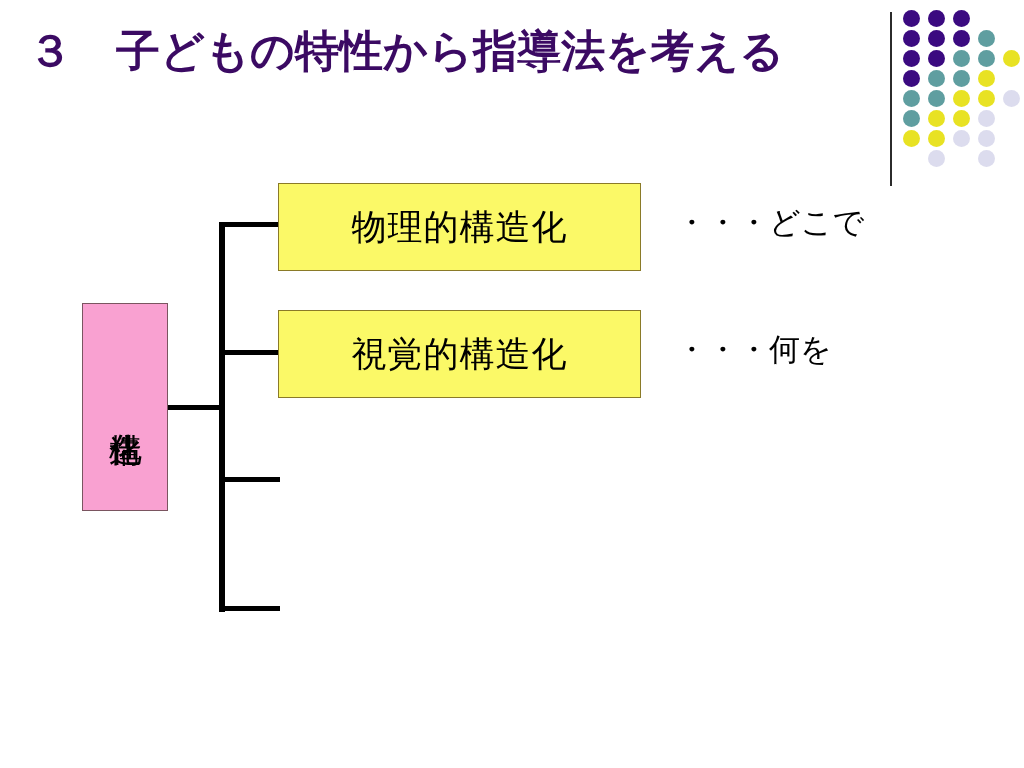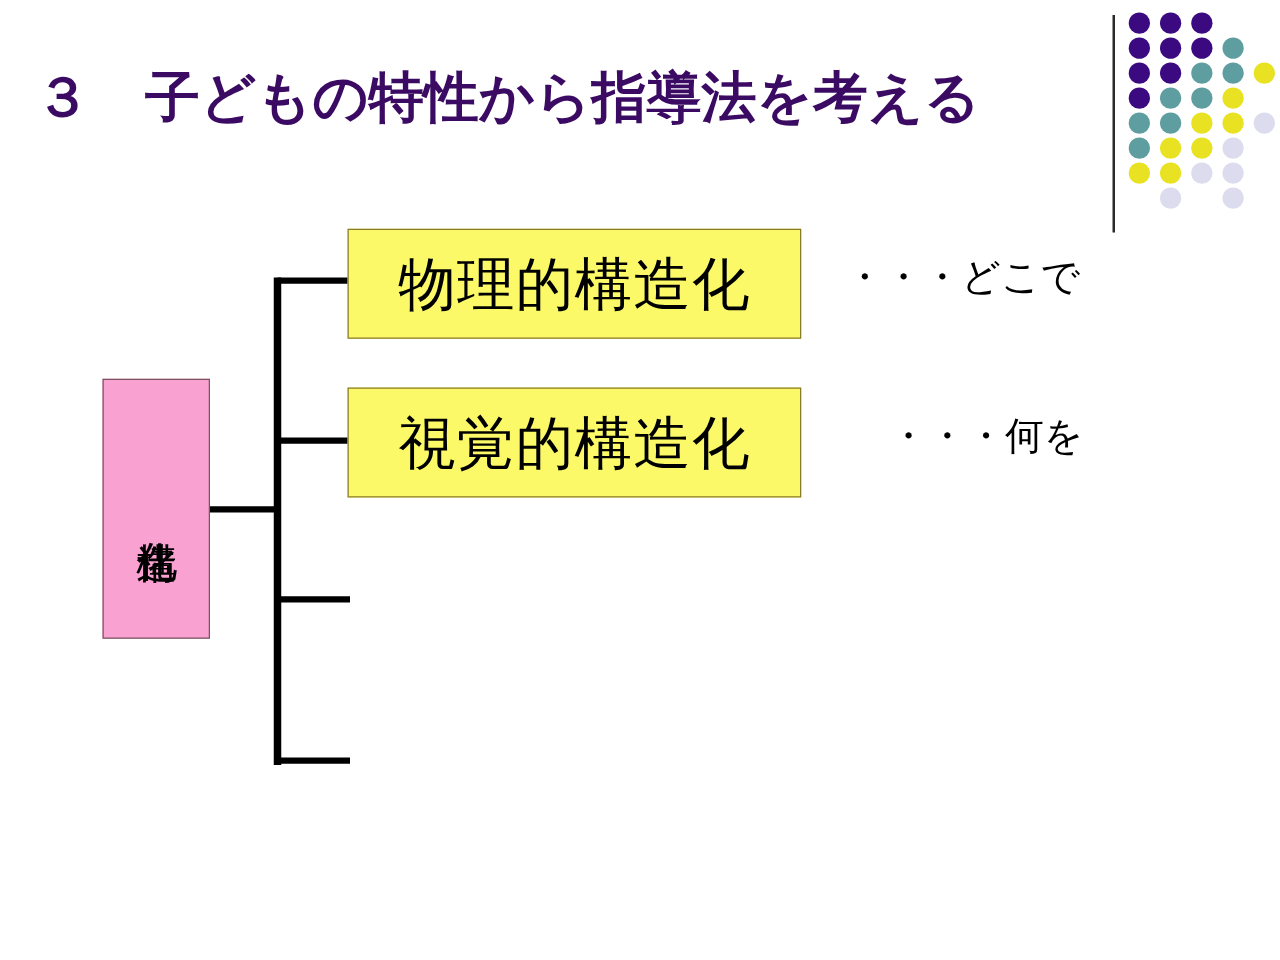--- a/index.html
+++ b/index.html
@@ -15,21 +15,21 @@
     width: 1024px;
     height: 768px;
     background: #ffffff;
     overflow: hidden;
   }
 
   
   #title {
     position: absolute;
     left: 28px;
-    top: 48px;
+    top: 20px;
     width: 860px;
     height: 62px;
     display: flex;
     align-items: center;
     font-size: 44px;
     font-weight: bold;
     color: #3b0a63;
     letter-spacing: 0px;
     white-space: nowrap;
     line-height: 1;
@@ -90,42 +90,42 @@
     width: 363px;
     height: 88px;
     background: #fbf967;
     border: 1.5px solid #8a7a28;
     box-sizing: border-box;
     display: flex;
     align-items: center;
     justify-content: center;
   }
   .node-box .label {
-    font-size: 46px;
+    font-size: 35px;
     color: #000000;
     letter-spacing: 1px;
     white-space: nowrap;
     line-height: 1;
   }
   #node-0 { top: 183px; }
   #node-1 { top: 310px; }
   #node-2 { top: 437px; }
   #node-3 { top: 564px; }
 
   
   .annotation {
     position: absolute;
     left: 676px;
     font-size: 31px;
     color: #000000;
     white-space: nowrap;
     line-height: 1;
   }
   #ann-0 { top: 207px; }
-  #ann-1 { top: 334px; margin-left: 35px; }
+  #ann-1 { top: 334px; }
   #ann-2 { top: 461px; }
   #ann-3 { top: 589px; }
 
   
   #connectors { position: absolute; left: 0; top: 0; width: 1024px; height: 768px; }
   .trunk {
     position: absolute;
     left: 219px;
     top: 222px;
     width: 6px;

